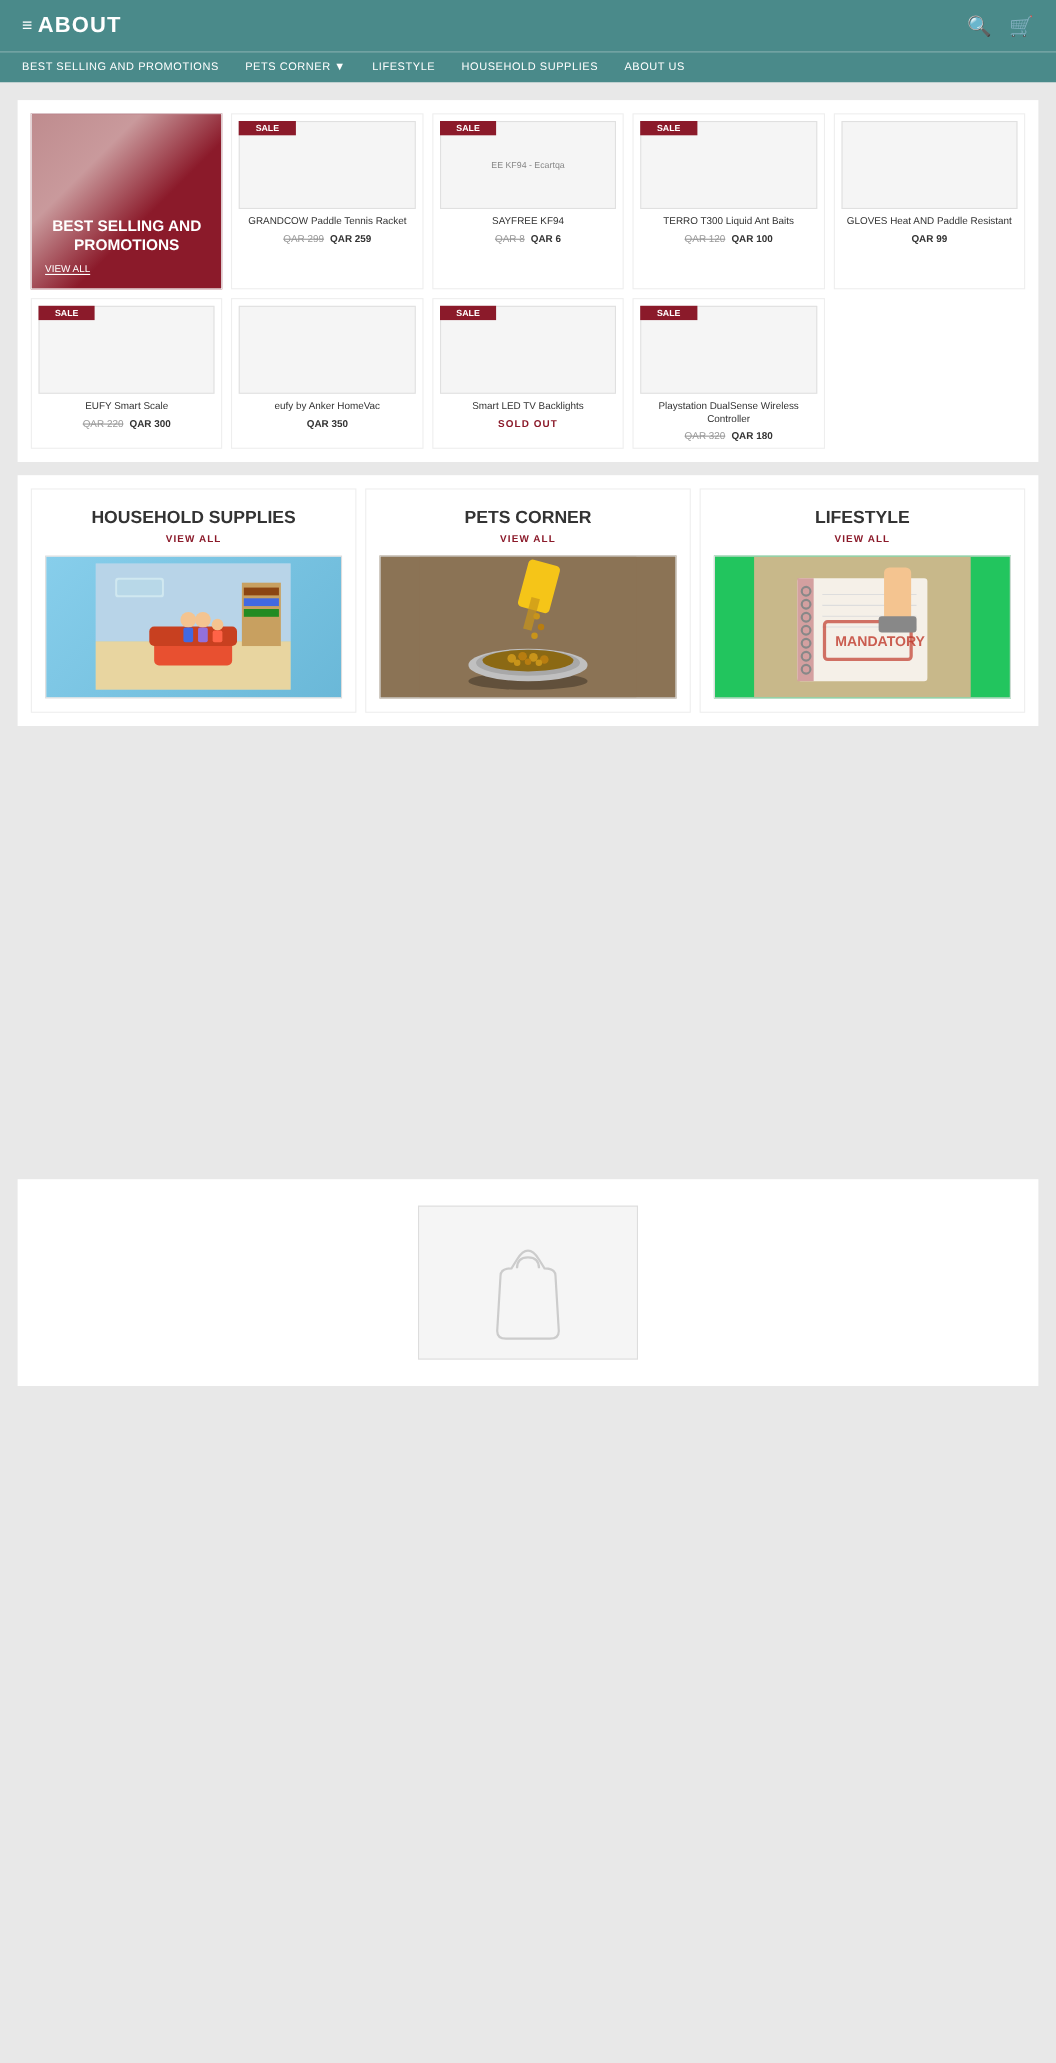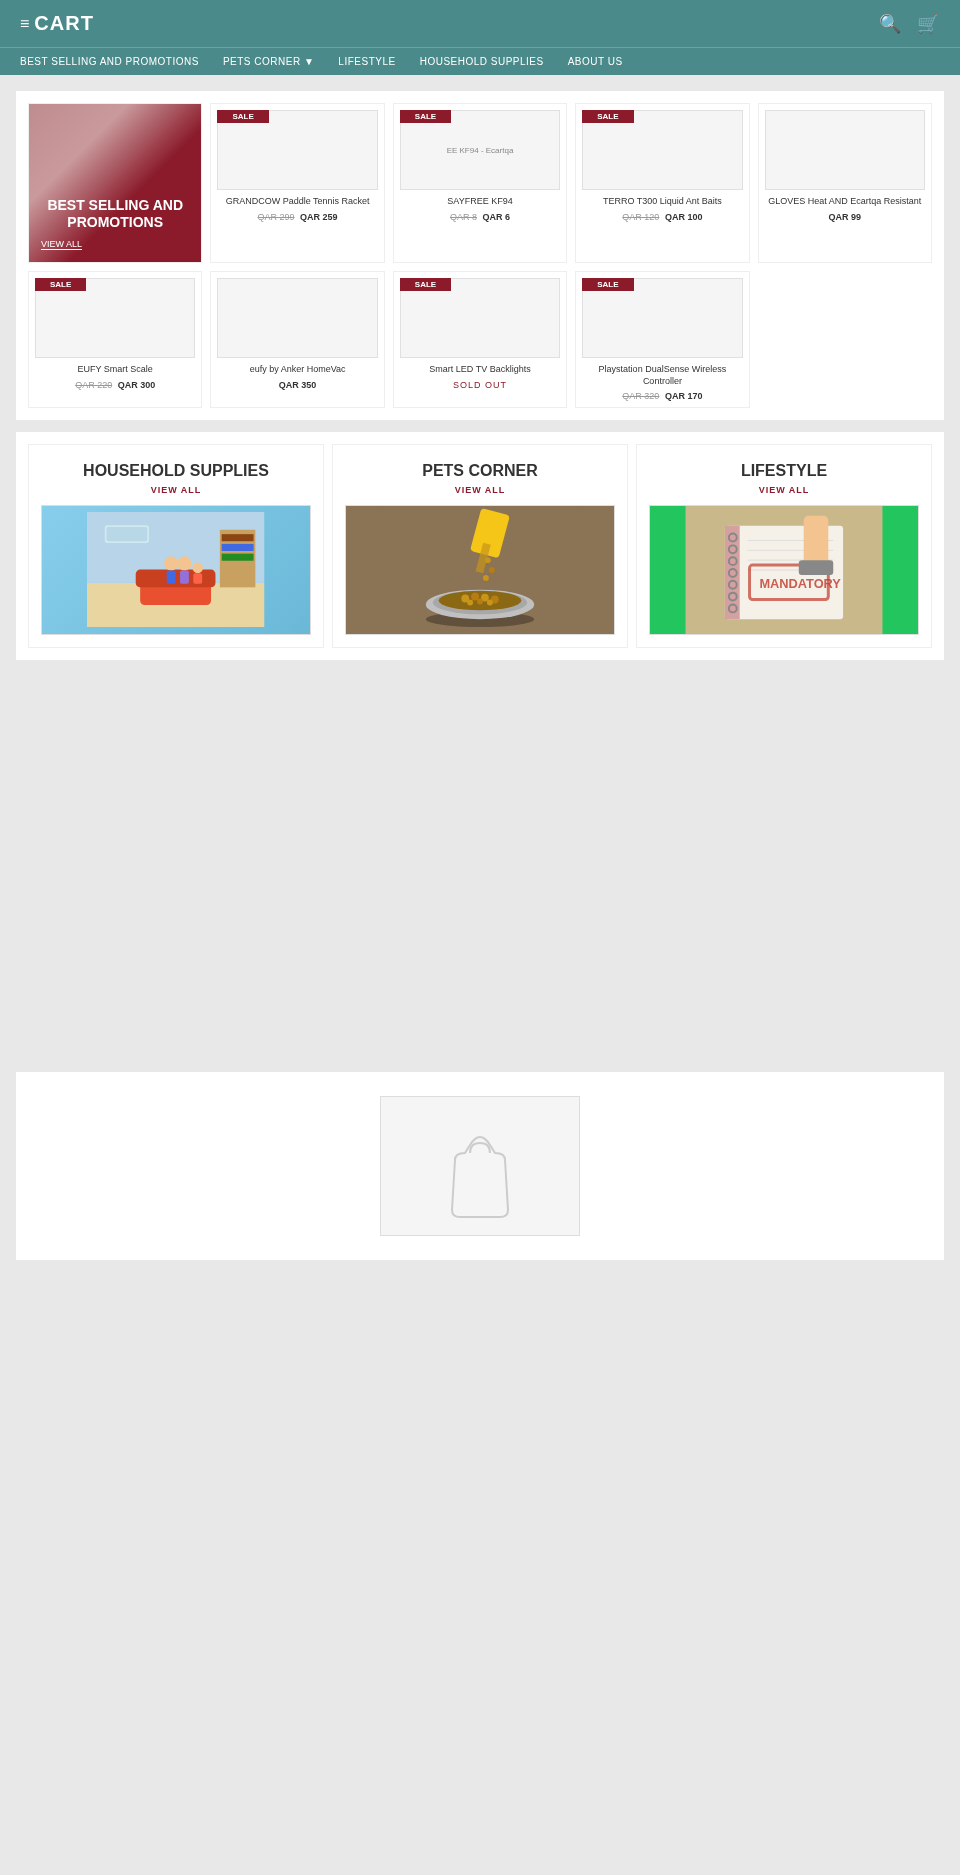--- a/index.html
+++ b/index.html
@@ -130,21 +130,21 @@
     .price-original {
       color: #999;
       text-decoration: line-through;
       margin-right: 3px;
       margin-top: 17px;
     }
     .price-sale { color: #333; font-weight: bold; }
     .sold-out {
       color: #8b1a2a;
       font-size: 9px;
-      font-weight: normal;
+      font-weight: bold;
       letter-spacing: 1px;
     }
 
     
     .products-row2 {
       display: grid;
       grid-template-columns: repeat(5, 1fr);
       gap: 8px;
       margin-top: 8px;
     }
@@ -241,21 +241,21 @@
       width: 80px;
       height: 100px;
     }
   </style>
 </head>
 <body>
 
 <header class="header">
   <div class="logo">
     <span class="logo-icon">≡</span>
-    <span>CART</span>
+    <span>ABOUT</span>
   </div>
   <div class="header-icons">
     <span>🔍</span>
     <span>🛒</span>
   </div>
 </header>
 
 <nav class="nav">
   <a>BEST SELLING AND PROMOTIONS</a>
   <a>PETS CORNER ▼</a>
@@ -304,21 +304,21 @@
         <div class="product-img-placeholder"></div>
         <div class="product-name">TERRO T300 Liquid Ant Baits</div>
         <div class="product-prices">
           <span class="price-original">QAR 120</span>
           <span class="price-sale">QAR 100</span>
         </div>
       </div>
 
       <div class="product-card">
         <div class="product-img-placeholder"></div>
-        <div class="product-name">GLOVES Heat AND Ecartqa Resistant</div>
+        <div class="product-name">GLOVES Heat AND Paddle Resistant</div>
         <div class="product-prices">
           <span class="price-sale">QAR 99</span>
         </div>
       </div>
     </div>
 
     <div class="products-row2">
 
       <div class="product-card">
         <span class="sale-badge">SALE</span>
@@ -347,21 +347,21 @@
           <span class="sold-out">SOLD OUT</span>
         </div>
       </div>
 
       <div class="product-card">
         <span class="sale-badge">SALE</span>
         <div class="product-img-placeholder"></div>
         <div class="product-name">Playstation DualSense Wireless Controller</div>
         <div class="product-prices">
           <span class="price-original">QAR 320</span>
-          <span class="price-sale">QAR 170</span>
+          <span class="price-sale">QAR 180</span>
         </div>
       </div>
     </div>
   </div>
 
   <div class="category-section">
     <div class="category-grid">
 
       <div class="category-card">
         <div class="category-title">HOUSEHOLD SUPPLIES</div>

